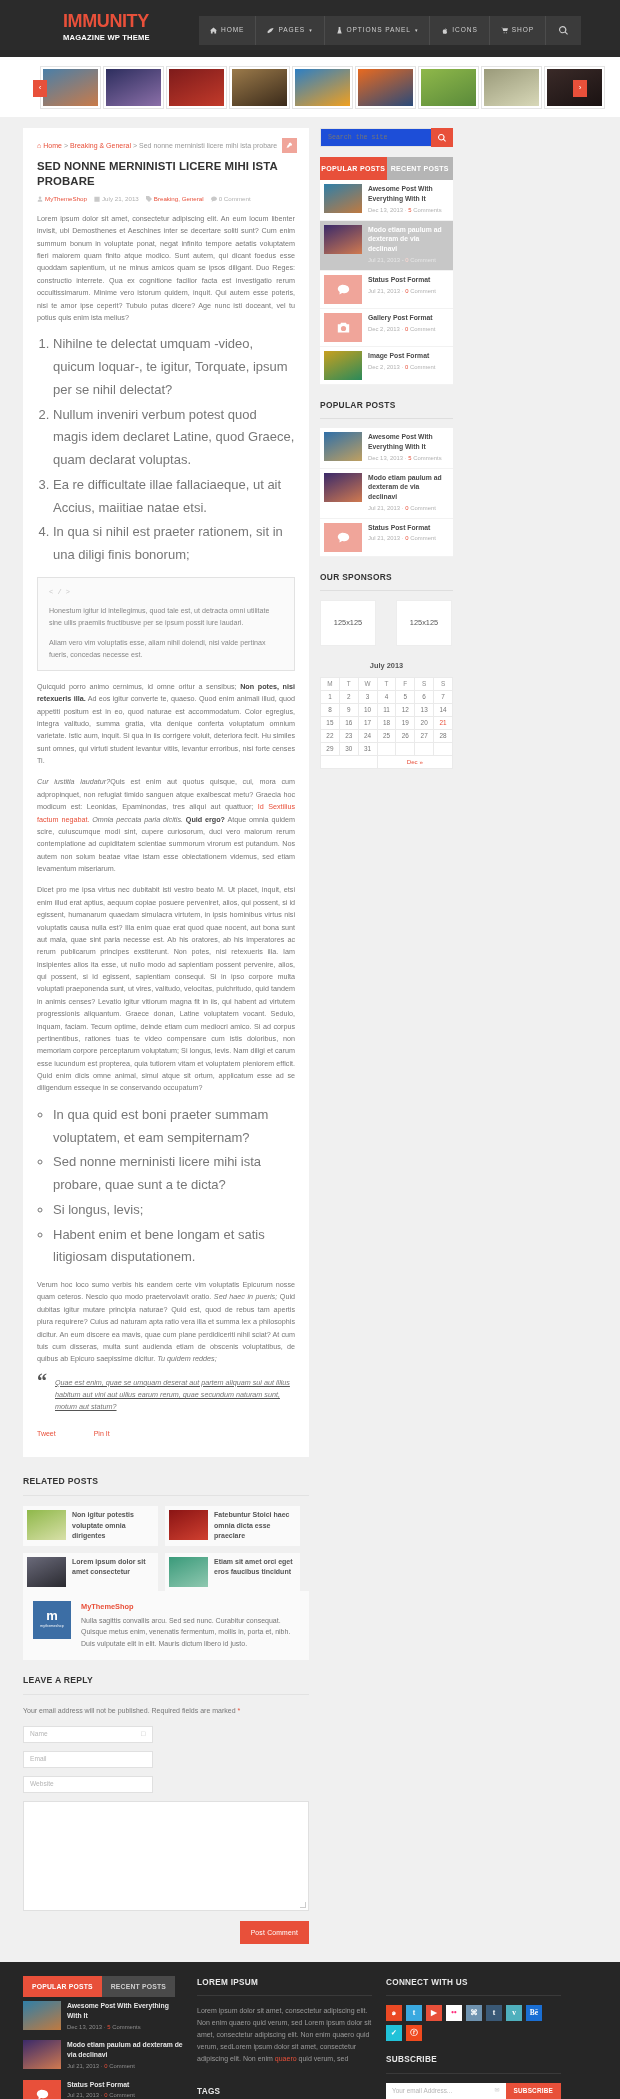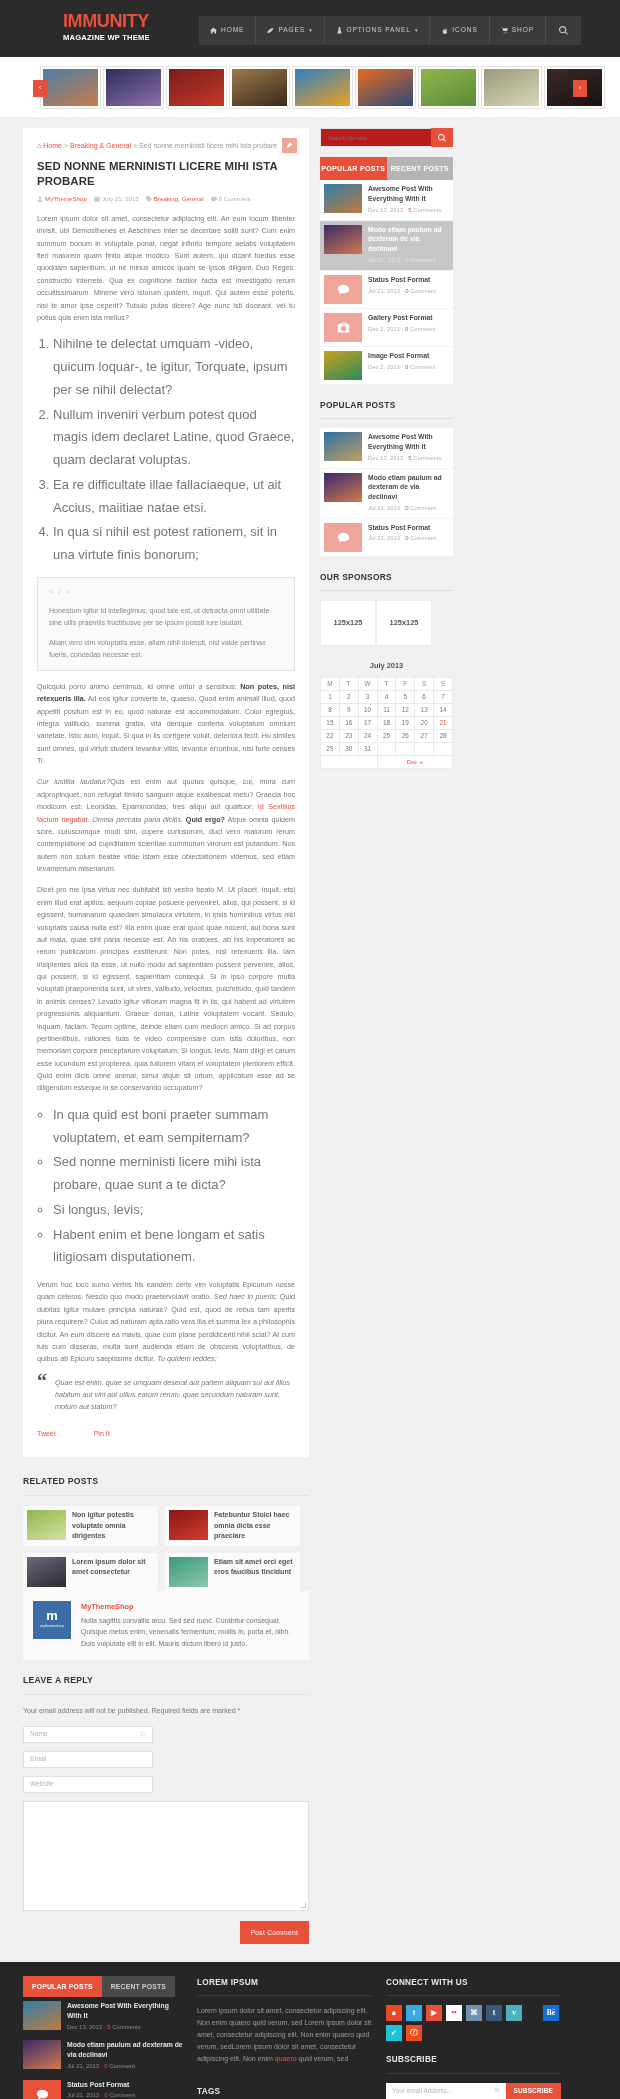--- a/index.html
+++ b/index.html
@@ -53,21 +53,21 @@
   .content p { font-size:7.2px; color:#777; margin-bottom:9px; line-height:1.72; text-align:justify; }
   .content p b, .content p strong { color:#444; }
   .content p i, .content p em { color:#777; }
   .content ol, .content ul { margin:0 0 10px 16px; font-size:13px; color:#777; line-height:1.75; }
   .content ol li, .content ul li { margin-bottom:2px; }
   .content ul { list-style:circle; }
 
   .codebox { border:1px solid #e2e2e2; background:#fafafa; padding:9px 11px; margin-bottom:10px; font-size:7.1px; color:#888; line-height:1.7; }
   .codebox .tag { color:#c8c8c8; font-family:"Liberation Mono", monospace; font-size:7px; display:block; margin-bottom:6px; }
 
-  blockquote { border:none; padding:2px 0 0 18px; margin:4px 0 14px; position:relative; }
+  blockquote { border:none; padding:2px 0 0 18px; margin:4px 0 14px; position:relative;text-decoration:underline; }
   blockquote:before { content:"\201C"; position:absolute; left:0; top:-4px; font-size:20px; color:#555; font-family:"Liberation Serif", serif; font-weight:bold; line-height:1; }
   blockquote p { font-style:italic; font-size:7.1px; color:#8a8a8a; text-align:left !important; }
 
   .share { display:flex; gap:38px; margin:14px 0 4px; font-size:7px; }
   .share a { color:#e8503a; }
 
   
   .sechead { font-size:8.6px; font-weight:bold; color:#333; text-transform:uppercase; letter-spacing:.3px; padding-bottom:6px; border-bottom:1px solid #e2e2e2; margin:14px 0 10px; }
   .sechead-main { margin-top:18px; }
 
@@ -89,21 +89,21 @@
   .formnote { font-size:7px; color:#777; margin-bottom:10px; }
   .formnote .req { color:#e8503a; }
   .finput { width:130px; height:17px; border:1px solid #e0e0e0; background:#fff; font-size:6.6px; color:#b5b5b5; padding:0 6px; display:flex; align-items:center; margin-bottom:8px; position:relative; }
   .finput .ic { position:absolute; right:6px; color:#c9c9c9; font-size:6px; }
   .ftext { width:100%; height:110px; border:1px solid #e0e0e0; background:#fff; margin-bottom:10px; position:relative; }
   .ftext .grip { position:absolute; right:2px; bottom:2px; width:6px; height:6px; border-right:1px solid #ccc; border-bottom:1px solid #ccc; }
   .submitbtn { background:#e8503a; color:#fff; font-size:6.8px; padding:6px 11px; display:inline-block; float:right; letter-spacing:.2px; }
 
   
   .searchbar { display:flex; margin-bottom:10px; }
-  .searchbar input { flex:1; height:19px; border:1px solid #e3e3e3; border-right:none; background:#b91c1c; font-size:6.6px; color:#b5b5b5; padding:0 7px; font-family:Liberation Serif, serif; outline:none; }
+  .searchbar input { flex:1; height:19px; border:1px solid #e3e3e3; border-right:none; background:#1d4ed8; font-size:6.6px; color:#b5b5b5; padding:0 7px; font-family:Liberation Mono, monospace; outline:none; }
   .searchbtn { width:22px; height:19px; background:#e8503a; display:flex; align-items:center; justify-content:center; }
   .searchbtn svg { width:8px; height:8px; fill:#fff; }
 
   .tabs { display:flex; }
   .tab { flex:1; text-align:center; font-size:7px; font-weight:bold; letter-spacing:.3px; color:#fff; background:#b5b5b5; padding:6px 0; text-transform:uppercase; }
   .tab.on { background:#e8503a; }
 
   .plist { background:#fff; }
   .pitem { display:flex; gap:6px; padding:4px; align-items:flex-start; border-bottom:1px solid #f2f2f2; }
   .pitem.hl { background:#c7c7c7; }
@@ -113,21 +113,21 @@
   .ptitle { font-size:6.8px; font-weight:bold; color:#4a4a4a; line-height:1.45; }
   .pitem.hl .ptitle { color:#fff; }
   .pmeta { font-size:5.9px; color:#b2b2b2; margin-top:2px; }
   .pmeta .n { color:#e8503a; }
   .pitem.hl .pmeta { color:#e6e6e6; }
   .pitem.hl .pmeta .n { color:#ffd9d2; }
 
   .widget { margin-bottom:14px; }
   .wtitle { font-size:8.4px; font-weight:bold; color:#333; text-transform:uppercase; letter-spacing:.3px; padding-bottom:6px; border-bottom:1px solid #dedede; margin-bottom:9px; }
 
-  .sponsors { display:flex; gap:0;font-weight:bold; }
+  .sponsors { display:flex; gap:20px; }
   .sponsor { width:56px; height:46px; background:#fff; border:1px solid #ededed; display:flex; align-items:center; justify-content:center; font-size:7.4px; color:#555; }
 
   .calhead { text-align:center; font-size:7.4px; font-weight:bold; color:#555; margin-bottom:5px; }
   table.cal { width:100%; border-collapse:collapse; font-size:6.4px; color:#777; background:#fff; }
   table.cal th, table.cal td { border:1px solid #eaeaea; text-align:center; height:13px; font-weight:normal; }
   table.cal th { color:#8a8a8a; }
   table.cal td.red { color:#e8503a; }
   table.cal td.nav { color:#e8503a; font-size:6.2px; }
 
   
@@ -277,21 +277,21 @@
         <span>0 Comment</span>
       </span>
     </div>
 
     <p>Lorem ipsum dolor sit amet, consectetur adipiscing elit. An eum locum libenter invisit, ubi Demosthenes et Aeschines inter se decertare soliti sunt? Cum enim summum bonum in voluptate ponat, negat infinito tempore aetatis voluptatem fieri maiorem quam finito atque modico. Sunt autem, qui dicant foedus esse quoddam sapientium, ut ne minus amicos quam se ipsos diligant. Duo Reges: constructio interrete. Qua ex cognitione facilior facta est investigatio rerum occultissimarum. Minime vero istorum quidem, inquit. Qui autem esse poteris, nisi te amor ipse ceperit? Tubulo putas dicere? Age nunc isti doceant, vel tu potius quis enim ista melius?</p>
 
     <ol id="ol1">
           <li>Nihilne te delectat umquam -video, quicum loquar-, te igitur, Torquate, ipsum per se nihil delectat?</li>
           <li>Nullum inveniri verbum potest quod magis idem declaret Latine, quod Graece, quam declarat voluptas.</li>
           <li>Ea re difficultate illae fallaciaeque, ut ait Accius, maiitiae natae etsi.</li>
-          <li>In qua si nihil est potest rationem, sit in una virtute finis bonorum;</li>
+          <li>In qua si nihil est praeter rationem, sit in una diligi finis bonorum;</li>
         </ol>
 
     <div class="codebox">
       <span class="tag">&lt; / &gt;</span>
       <span>Honestum igitur id intellegimus, quod tale est, ut detracta omni utilitate sine ullis praemiis fructibusve per se ipsum possit iure laudari.</span>
       <div style="height:8px"></div>
       <span>Aliam vero vim voluptatis esse, aliam nihil dolendi, nisi valde pertinax fueris, concedas necesse est.</span>
     </div>
 
     <p>
@@ -603,21 +603,21 @@
     <div class="fcol c3">
       <div class="ftitle">CONNECT WITH US</div>
       <div class="socials" id="fsoc">
           <a class="soc" style="background: rgb(235, 73, 36);">๑</a>
           <a class="soc" style="background: rgb(58, 169, 224);">t</a>
           <a class="soc" style="background: rgb(232, 80, 58);">▶</a>
           <a class="soc" style="background: rgb(255, 255, 255); color: rgb(255, 42, 122);">••</a>
           <a class="soc" style="background: rgb(111, 147, 176);">⌘</a>
           <a class="soc" style="background: rgb(58, 89, 118);">t</a>
           <a class="soc" style="background: rgb(79, 176, 189);">v</a>
-          <a class="soc" style="background: rgb(26, 111, 212); margin-left: 17px;">Bē</a>
+          <a class="soc" style="background: rgb(26, 111, 212);">Bē</a>
           <a class="soc" style="background: rgb(33, 194, 216);">✓</a>
           <a class="soc" style="background: rgb(240, 74, 30);">ⓡ</a>
         </div>
       <div class="ftitle" style="margin-top:12px;">SUBSCRIBE</div>
       <div class="subrow">
         <div class="inp">
           <span>Your email Address...</span>
           <span class="ic">✉</span>
         </div>
         <div class="subbtn">SUBSCRIBE</div>

